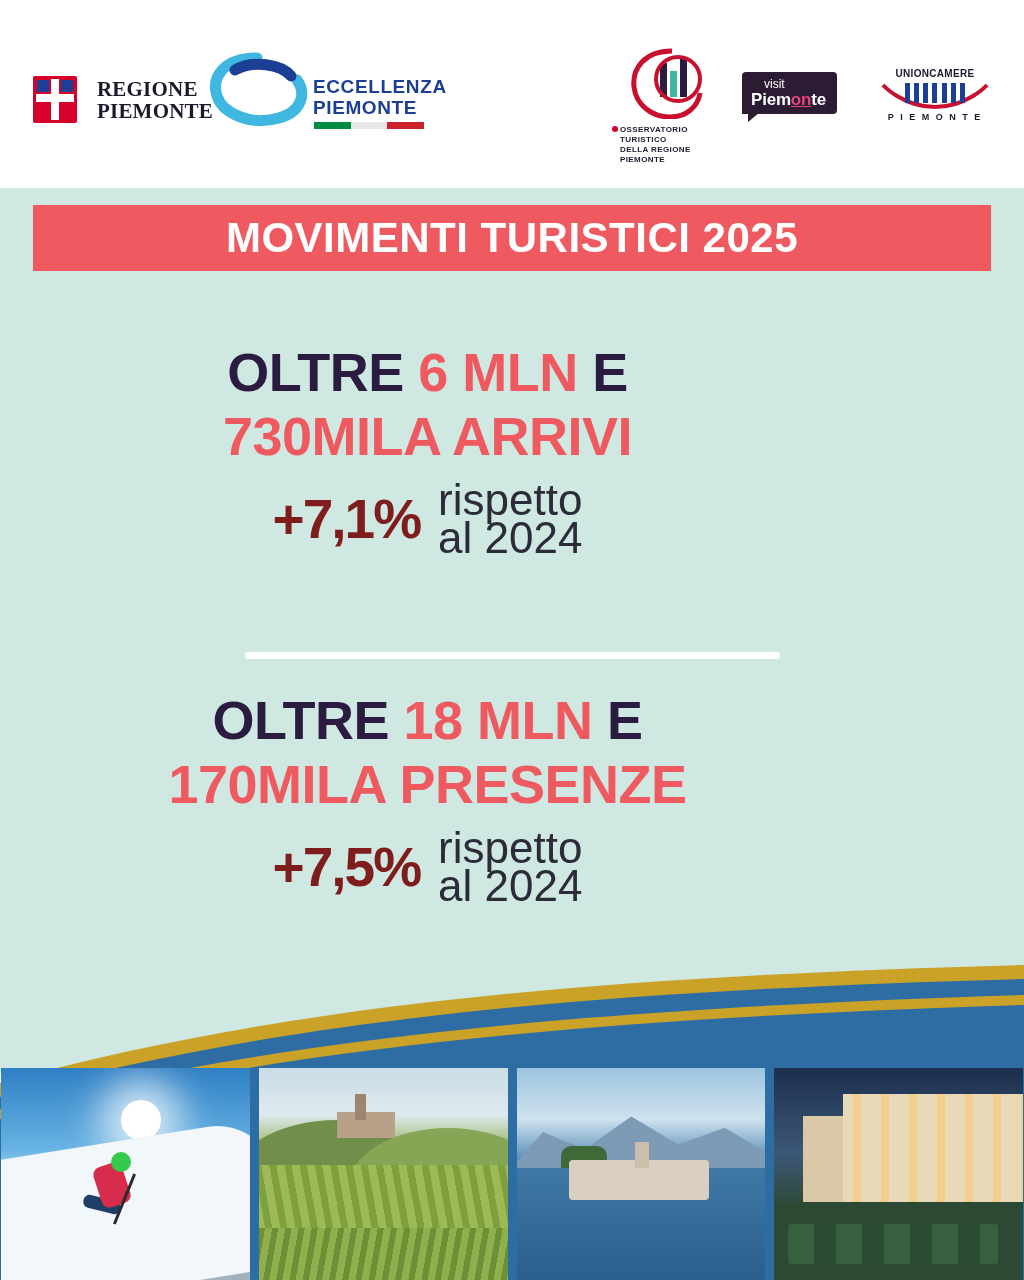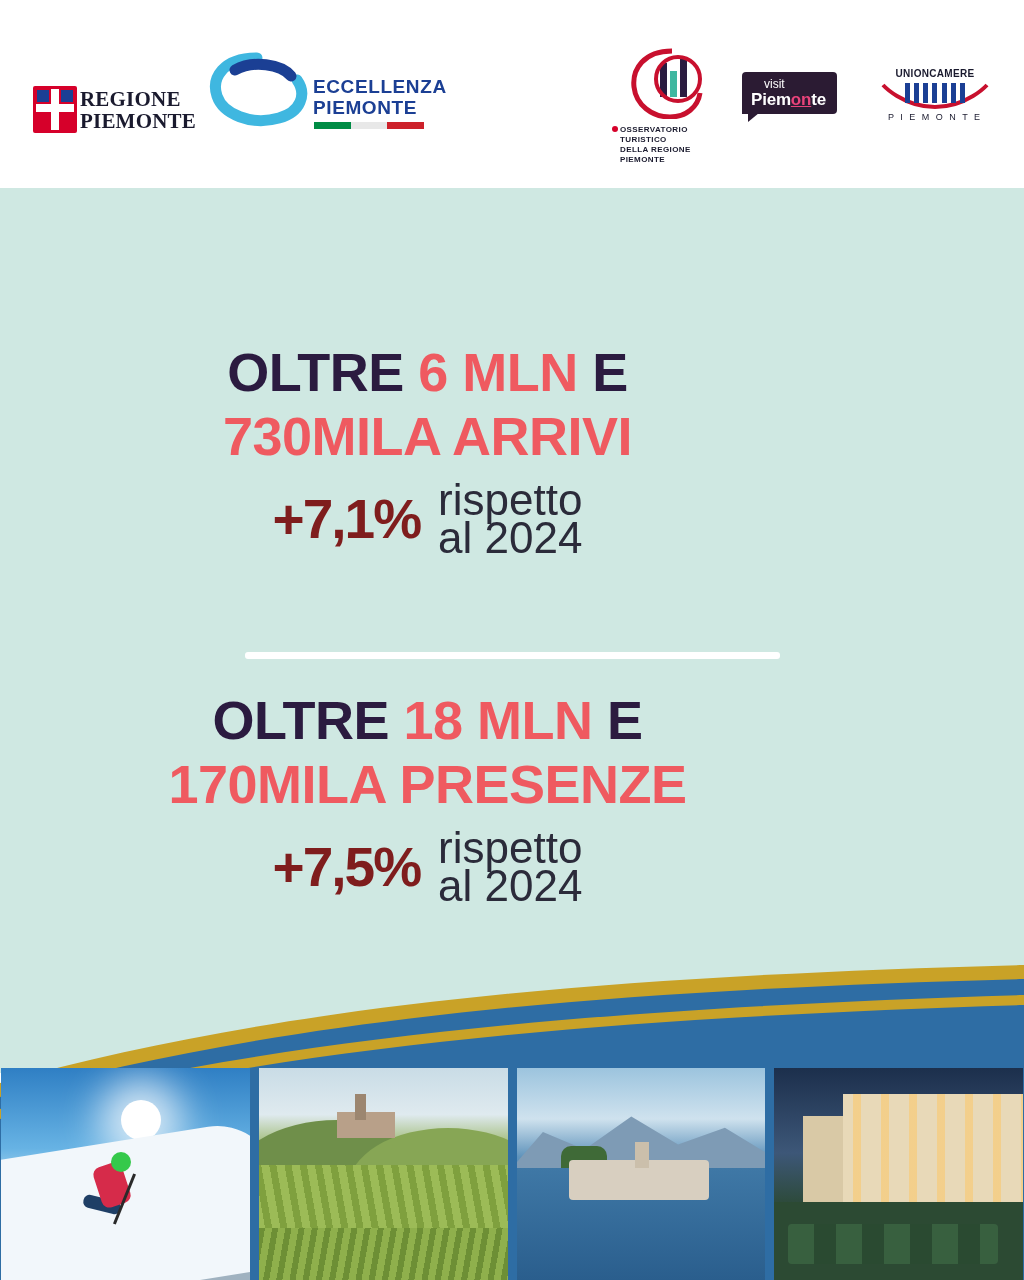--- a/index.html
+++ b/index.html
@@ -29,24 +29,24 @@
     height: 188px;
     background: #ffffff;
     display: flex;
     align-items: center;
   }
 
   
   .logo-regione {
     position: absolute;
     left: 33px;
-    top: 86px;
+    top: 76px;
     display: flex;
     align-items: center;
-    gap: 3px;
+    gap: 20px;
   }
   .rp-shield {
     width: 44px;
     height: 47px;
     background: #d6002a;
     position: relative;
     border-radius: 2px;
   }
   .rp-shield .cross-v {
     position: absolute;
@@ -220,21 +220,21 @@
     width: 5px;
     background: #1b3f94;
   }
   .unc-arc {
     position: absolute;
     left: 0; top: 0;
     width: 112px; height: 30px;
   }
   .unc-bottom {
     font-size: 9px;
-    font-weight: normal;
+    font-weight: bold;
     color: #1a1a2e;
     letter-spacing: 2px;
     text-align: center;
     margin-top: 1px;
   }
 
   
   .panel {
     position: absolute;
     top: 188px; left: 0;
@@ -606,20 +606,23 @@
             <span></span>
             <span></span>
         </div>
       </div>
       <div class="unc-bottom">P I E M O N T E</div>
     </div>
   </div>
 
   <div class="panel"></div>
 
+  <div class="title-band">
+    <div class="txt">MOVIMENTI TURISTICI 2025</div>
+  </div>
 
   <div class="stat-block stat-one">
     <div class="stat-line1"><span>OLTRE </span><span class="hl">6 MLN</span><span> E</span></div>
     <div class="stat-line2">730MILA ARRIVI</div>
     <div class="stat-row">
       <div class="stat-pct">+7,1%</div>
       <div class="stat-cmp">
         <div>rispetto</div>
         <div>al 2024</div>
       </div>

